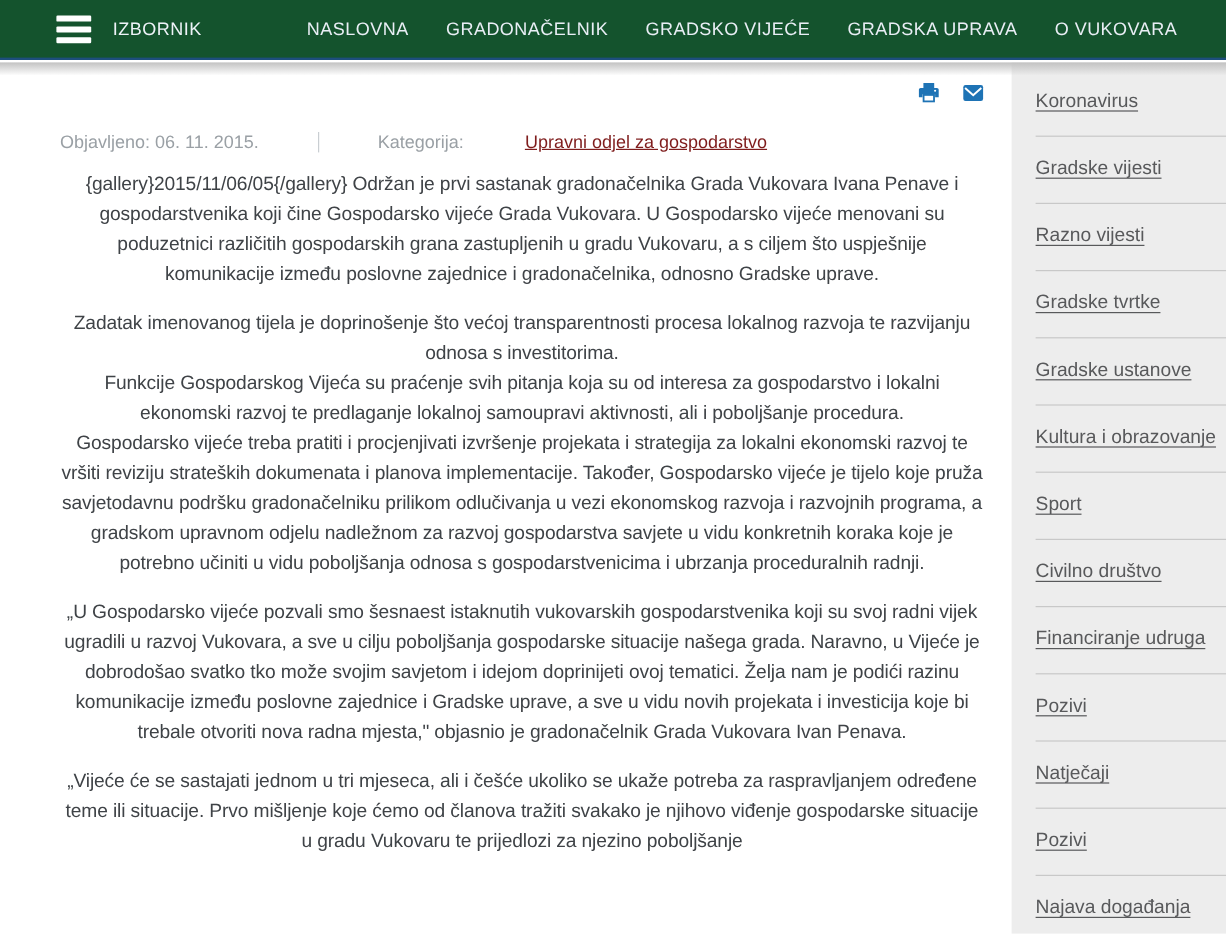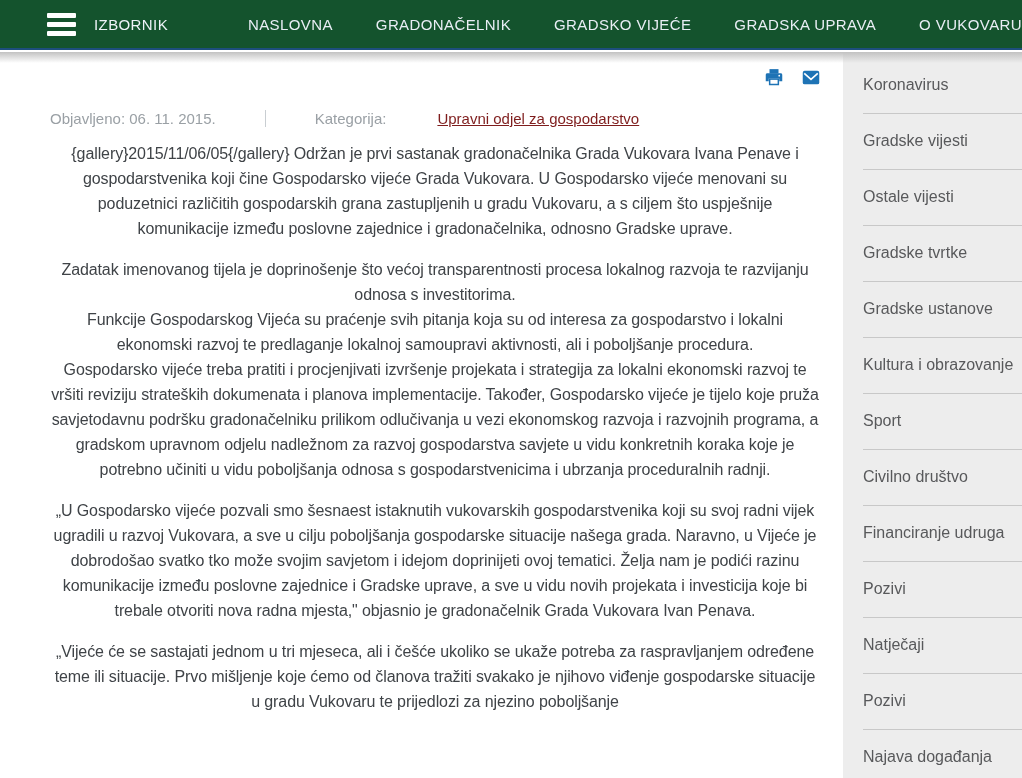--- a/index.html
+++ b/index.html
@@ -17,21 +17,21 @@
     height: 50px;
     background: #14532d;
     border-bottom: 2px solid #1d4e7c;
     display: flex; align-items: center;
     z-index: 10;
   }
   .menu-toggle { display: flex; align-items: center; margin-left: 47px; cursor: pointer; }
   .hamburger { display: flex; flex-direction: column; gap: 4px; width: 29px; }
   .hamburger i { display: block; height: 5px; background: #ffffff; border-radius: 1px; }
   .brand { margin-left: 18px; color: #eef3f8; font-size: 15px; letter-spacing: 0.4px; }
-  .nav-menu { margin-left: auto; display: flex; gap: 43px; }
+  .nav-menu { margin-left: auto; margin-right: 41px; display: flex; gap: 31px; }
   .nav-item {
     color: #e9eef5; font-size: 15px; letter-spacing: 0.4px;
     text-decoration: none; cursor: pointer; white-space: nowrap;
   }
 
   
   .nav-shadow {
     position: absolute; top: 52px; left: 0; right: 0; height: 11px;
     background: linear-gradient(#c2c2c2, rgba(255,255,255,0));
     pointer-events: none; z-index: 5;
@@ -62,56 +62,56 @@
     padding-top: 5px;
     z-index: 1;
   }
   .sb-item { height: 56px; display: flex; align-items: center; padding-left: 20px; position: relative; }
   .sb-item + .sb-item::before {
     content: ""; position: absolute; top: 0; left: 20px; right: 0;
     height: 1px; background: #c8c8c8;
   }
   .sb-link {
     color: #58595b; font-size: 16px;
-    text-underline-offset: 3px;
+    text-decoration: underline; text-underline-offset: 3px;
     cursor: pointer;
   }
 </style>
 </head>
 <body>
 
 <header class="topnav">
   <div class="menu-toggle">
     <span class="hamburger">
         <i></i>
         <i></i>
         <i></i>
       </span>
     <span class="brand">IZBORNIK</span>
   </div>
   <nav class="nav-menu">
       <a class="nav-item">NASLOVNA</a>
       <a class="nav-item">GRADONAČELNIK</a>
       <a class="nav-item">GRADSKO VIJEĆE</a>
       <a class="nav-item">GRADSKA UPRAVA</a>
-      <a class="nav-item">O VUKOVARU</a>
+      <a class="nav-item">O VUKOVARA</a>
     </nav>
 </header>
 
 <div class="nav-shadow"></div>
 
 <aside class="sidebar">
     <div class="sb-item">
       <a class="sb-link">Koronavirus</a>
     </div>
     <div class="sb-item">
       <a class="sb-link">Gradske vijesti</a>
     </div>
     <div class="sb-item">
-      <a class="sb-link">Ostale vijesti</a>
+      <a class="sb-link">Razno vijesti</a>
     </div>
     <div class="sb-item">
       <a class="sb-link">Gradske tvrtke</a>
     </div>
     <div class="sb-item">
       <a class="sb-link">Gradske ustanove</a>
     </div>
     <div class="sb-item">
       <a class="sb-link">Kultura i obrazovanje</a>
     </div>

